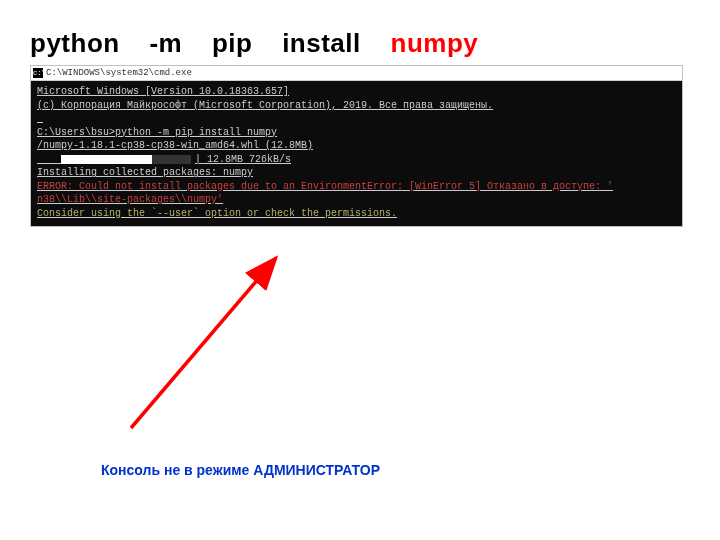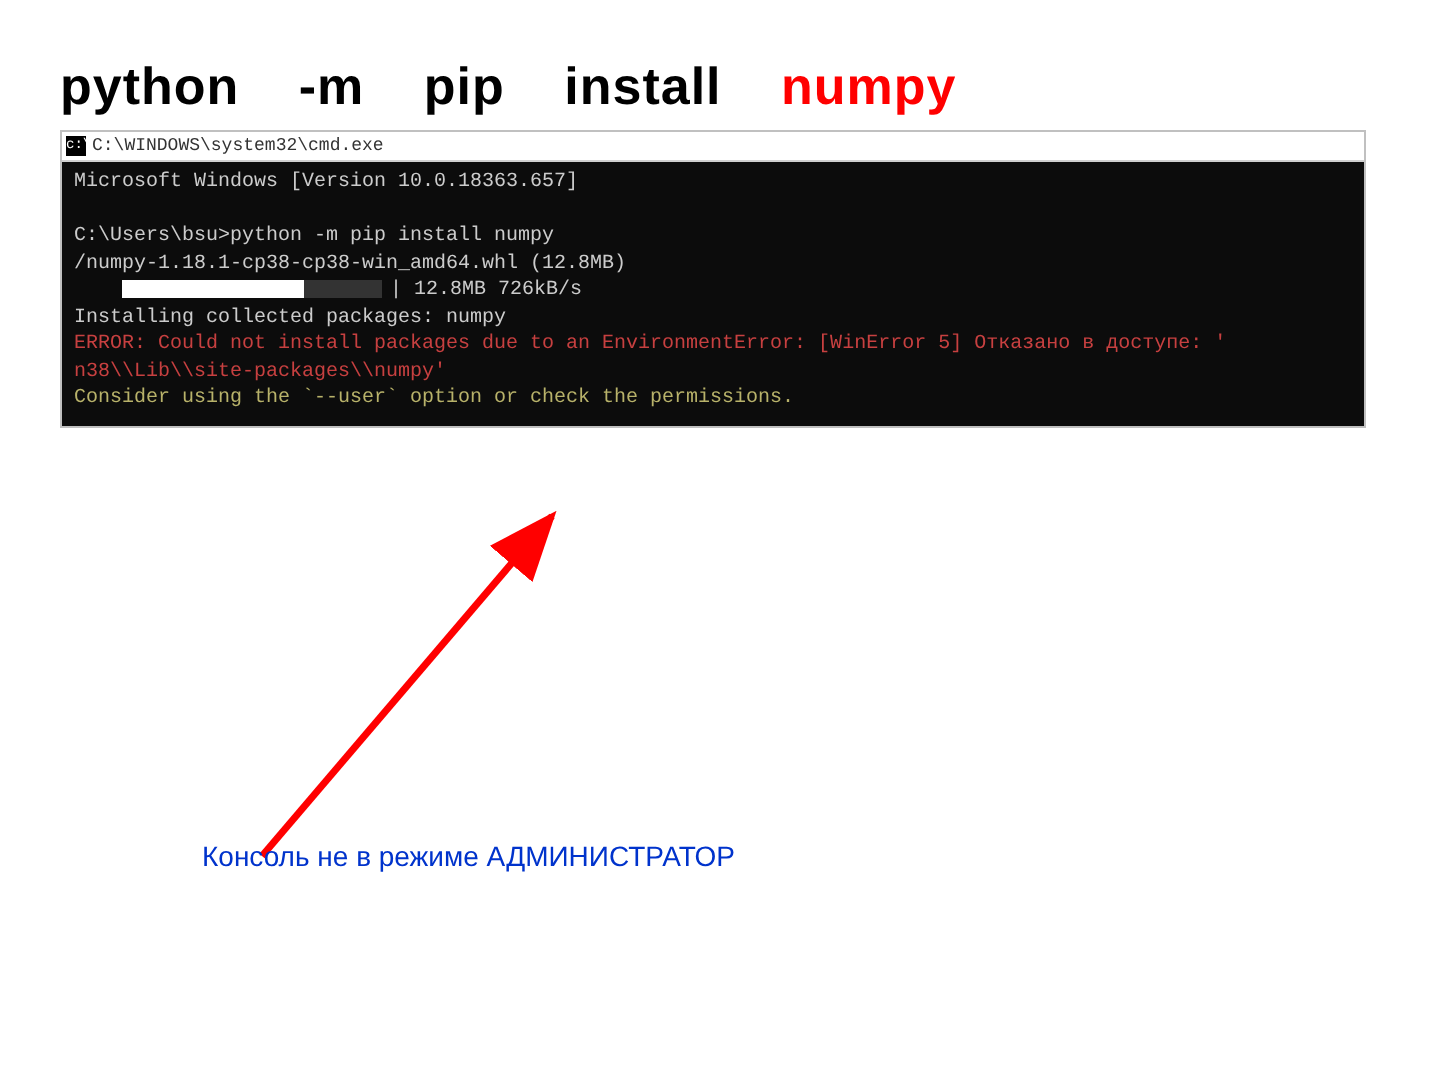--- a/index.html
+++ b/index.html
@@ -46,20 +46,21 @@
       display: inline-block;
       color: #fff;
       font-size: 7px;
       text-align: center;
       line-height: 10px;
     }
     .term-body {
       padding: 4px 7px 6px 6px;
       color: #cccccc;
       white-space: nowrap;
+      text-decoration: underline;
     }
     .term-body .line { display: block; }
     .term-body .err { color: #c74040; }
     .term-body .sug { color: #b8b26a; }
     .progress {
       display: inline-block;
       width: 130px;
       height: 9px;
       background: #333;
       vertical-align: middle;
@@ -77,23 +78,23 @@
       position: absolute;
       left: 101px;
       top: 250px;
       width: 220px;
       height: 180px;
       pointer-events: none;
     }
     .annotation {
       position: absolute;
       left: 101px;
-      top: 420px;
+      top: 462px;
       color: #0033cc;
-      font-weight: normal;
+      font-weight: bold;
       font-size: 14px;
     }
   </style>
 </head>
 <body>
 
 <div class="title-cmd">
   <span class="w">python</span><span class="sp"></span>
   <span class="w">-m</span><span class="sp"></span>
   <span class="w">pip</span><span class="sp"></span>
@@ -101,20 +102,21 @@
   <span class="pkg">numpy</span>
 </div>
 
 <div class="terminal">
   <div class="titlebar">
     <span class="cmd-icon">c:\</span>
     <span>C:\WINDOWS\system32\cmd.exe</span>
   </div>
   <div class="term-body">
     <span class="line">Microsoft Windows [Version 10.0.18363.657]</span>
+    <span class="line">(c) Корпорация Майкрософт (Microsoft Corporation), 2019. Все права защищены.</span>
     <span class="line">&nbsp;</span>
     <span class="line">C:\Users\bsu&gt;python -m pip install numpy</span>
     <span class="line">/numpy-1.18.1-cp38-cp38-win_amd64.whl (12.8MB)</span>
     <span class="line">
       &nbsp;&nbsp;&nbsp;&nbsp;<span class="progress"></span><span>| 12.8MB 726kB/s</span>
     </span>
     <span class="line">Installing collected packages: numpy</span>
     <span class="line err">ERROR: Could not install packages due to an EnvironmentError: [WinError 5] Отказано в доступе: '</span>
     <span class="line err">n38\\Lib\\site-packages\\numpy'</span>
     <span class="line sug">Consider using the `--user` option or check the permissions.</span>

